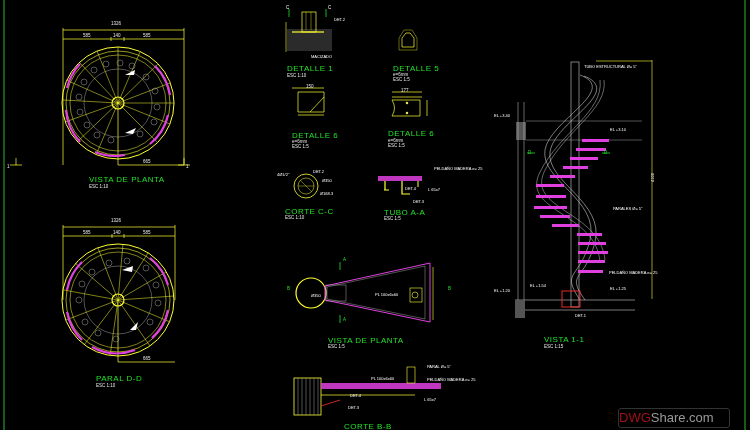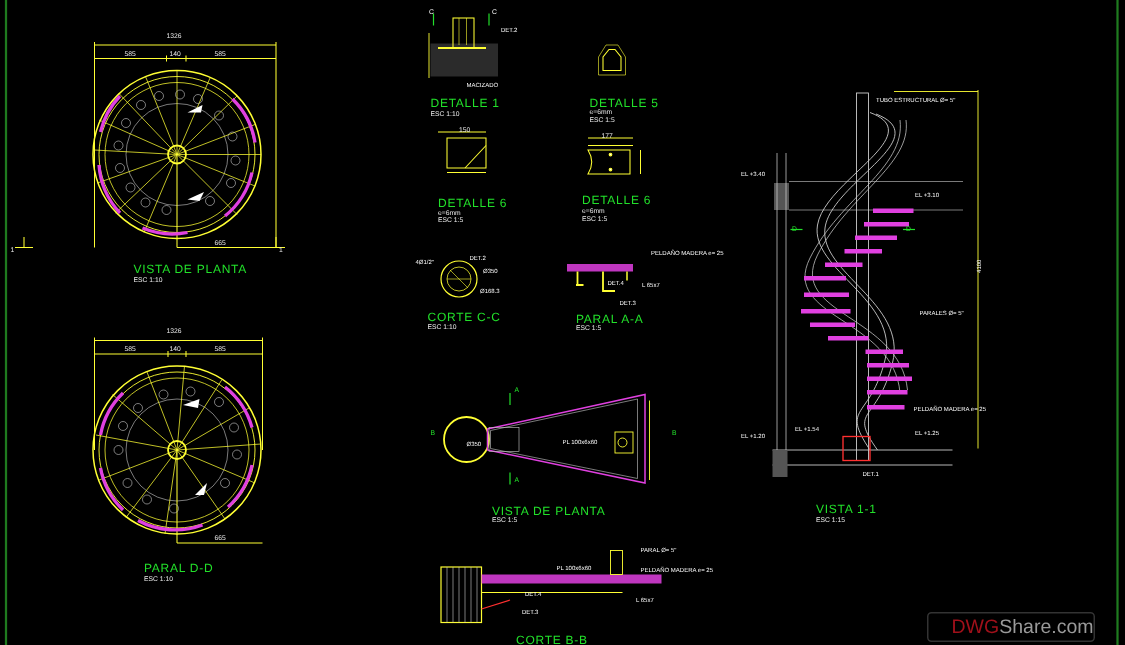--- a/index.html
+++ b/index.html
@@ -2,21 +2,21 @@
 <html><head>
 <meta charset="utf-8">
 <style>
   html,body{margin:0;padding:0;background:#000;}
   body{width:750px;height:430px;overflow:hidden;position:relative;font-family:"Liberation Sans",sans-serif;}
   #canvas{position:absolute;left:0;top:0;width:750px;height:430px;background:#000;}
   .lbl{position:absolute;font-family:"Liberation Sans",sans-serif;white-space:nowrap;}
   .title{color:#22e02a;font-size:8px;letter-spacing:0.5px;}
   .scale{color:#e8e8e8;font-size:4.5px;}
   .note{color:#ffffff;font-size:4px;}
-  .wm{position:absolute;left:618px;top:408px;width:110px;height:18px;border:1px solid #333;border-radius:3px;background:rgba(0,0,0,0.6);font-size:13px;line-height:18px;text-align:right;}
+  .wm{position:absolute;left:618px;top:408px;width:110px;height:18px;border:1px solid #333;border-radius:3px;background:rgba(0,0,0,0.6);font-size:13px;line-height:18px;text-align:left;}
   .wm .a{color:#a0101a;}
   .wm .b{color:#9a9a9a;}
 </style>
 </head>
 <body>
 
 <div id="canvas">
 <svg width="750" height="430" viewBox="0 0 750 430" xmlns="http://www.w3.org/2000/svg">
 
   <line x1="4" y1="0" x2="4" y2="430" stroke="#1f7a1f" stroke-width="1.5"></line>
@@ -293,21 +293,21 @@
 <div class="lbl note" style="left:313px;top:169px;">DET.2</div>
 <div class="lbl note" style="left:322px;top:178px;">Ø350</div>
 <div class="lbl note" style="left:320px;top:191px;">Ø168.3</div>
 <div class="lbl title" style="left:285px;top:207px;text-align:right;">CORTE C-C</div>
 <div class="lbl scale" style="left:285px;top:215px;">ESC 1:10</div>
 
 <div class="lbl note" style="left:434px;top:166px;">PELDAÑO MADERA e= 25</div>
 <div class="lbl note" style="left:405px;top:186px;">DET.4</div>
 <div class="lbl note" style="left:428px;top:187px;">L 65x7</div>
 <div class="lbl note" style="left:413px;top:199px;">DET.3</div>
-<div class="lbl title" style="left:384px;top:208px;">PARAL A-A</div>
+<div class="lbl title" style="left:384px;top:208px;">TUBO A-A</div>
 <div class="lbl scale" style="left:384px;top:216px;">ESC 1:5</div>
 
 <div class="lbl scale" style="left:343px;top:257px;color:#22e02a;">A</div>
 <div class="lbl scale" style="left:343px;top:317px;color:#22e02a;">A</div>
 <div class="lbl scale" style="left:287px;top:286px;color:#22e02a;">B</div>
 <div class="lbl scale" style="left:448px;top:286px;color:#22e02a;">B</div>
 <div class="lbl note" style="left:375px;top:292px;">PL 100x6x60</div>
 <div class="lbl note" style="left:311px;top:293px;">Ø350</div>
 <div class="lbl title" style="left:328px;top:336px;">VISTA DE PLANTA</div>
 <div class="lbl scale" style="left:328px;top:344px;">ESC 1:5</div>

